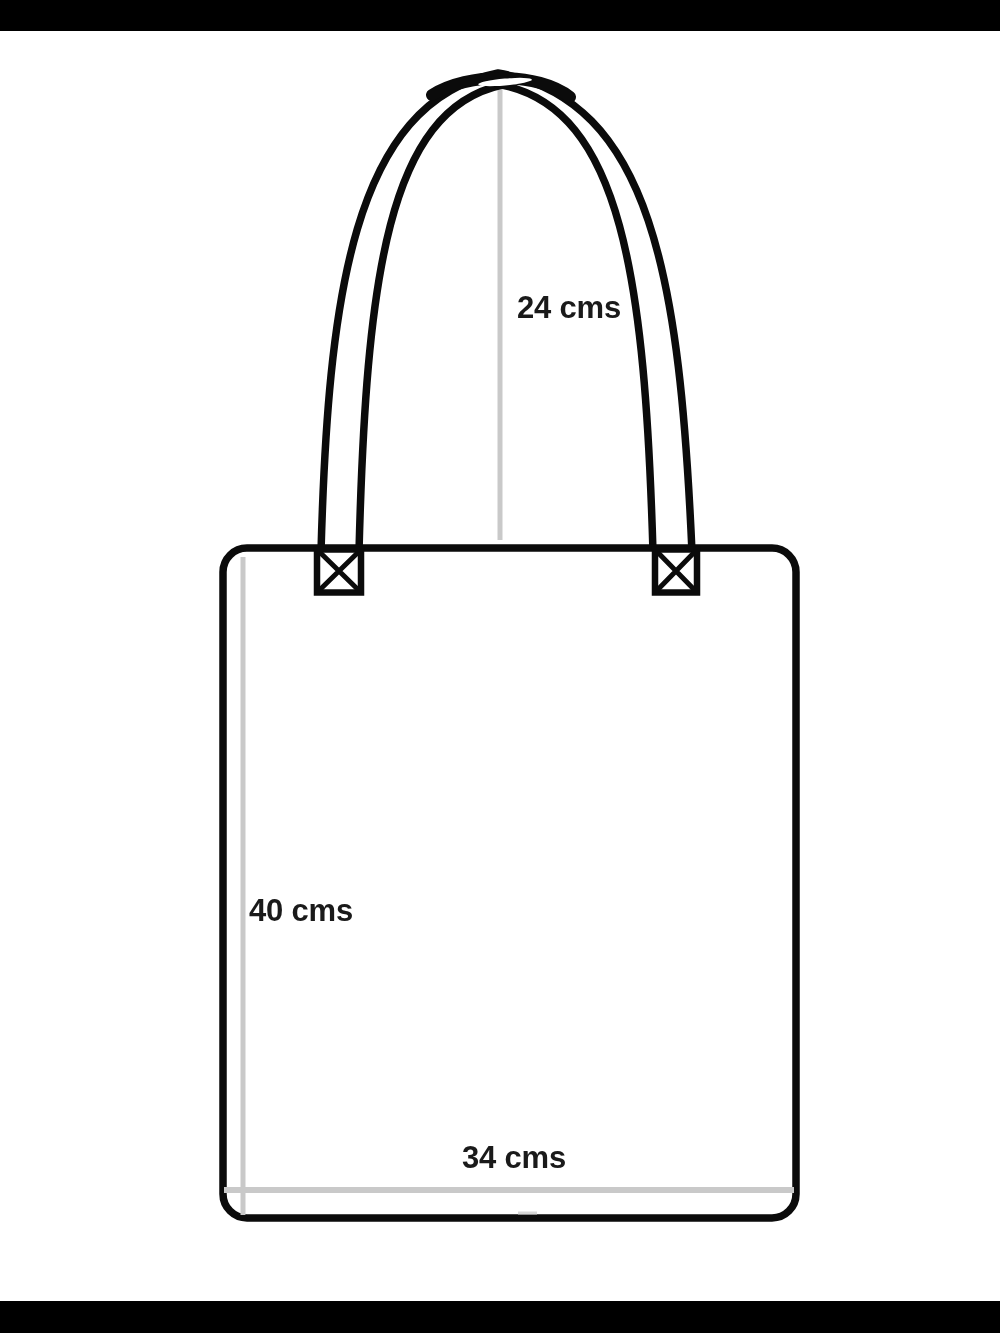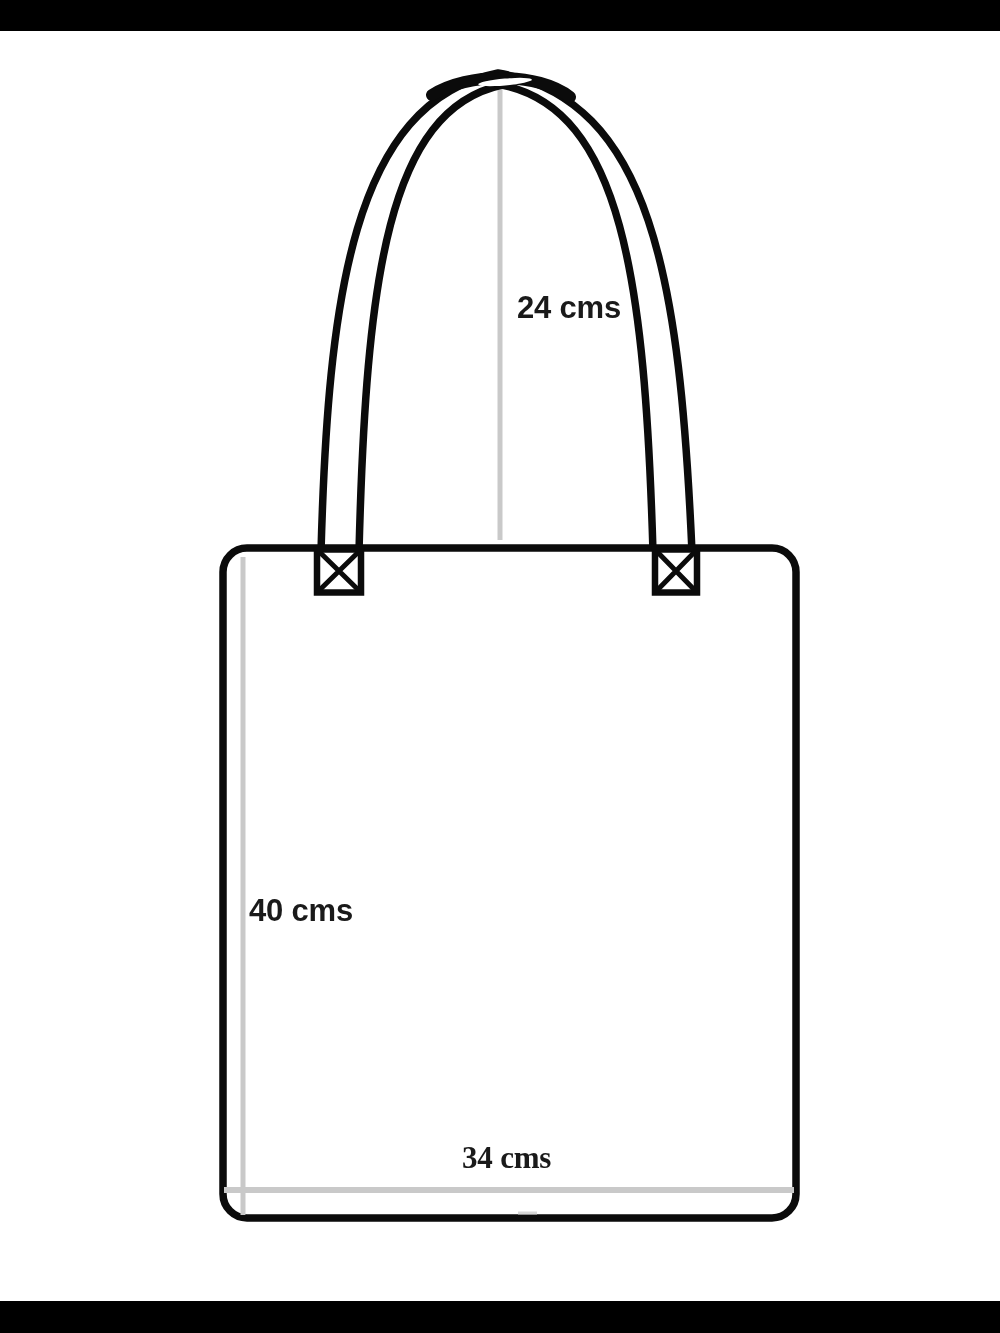--- a/index.html
+++ b/index.html
@@ -42,21 +42,21 @@
     position:absolute;
     font-weight:bold;
     font-size:31px;
     line-height:1;
     letter-spacing:-0.2px;
     color:var(--label-text);
     white-space:nowrap;
   }
   .dim-label.handle{left:517px;top:292px;}
   .dim-label.height{left:249px;top:895px;}
-  .dim-label.width{left:462px;top:1142px;font-family:Liberation Serif, serif;}
+  .dim-label.width{left:462px;top:1142px;}
 </style>
 </head>
 <body>
 
 <div class="stage">
 
   <svg width="1000" height="1333" viewBox="0 0 1000 1333">
 
     <line class="guide v" x1="500" y1="88" x2="500" y2="540"></line>
 

